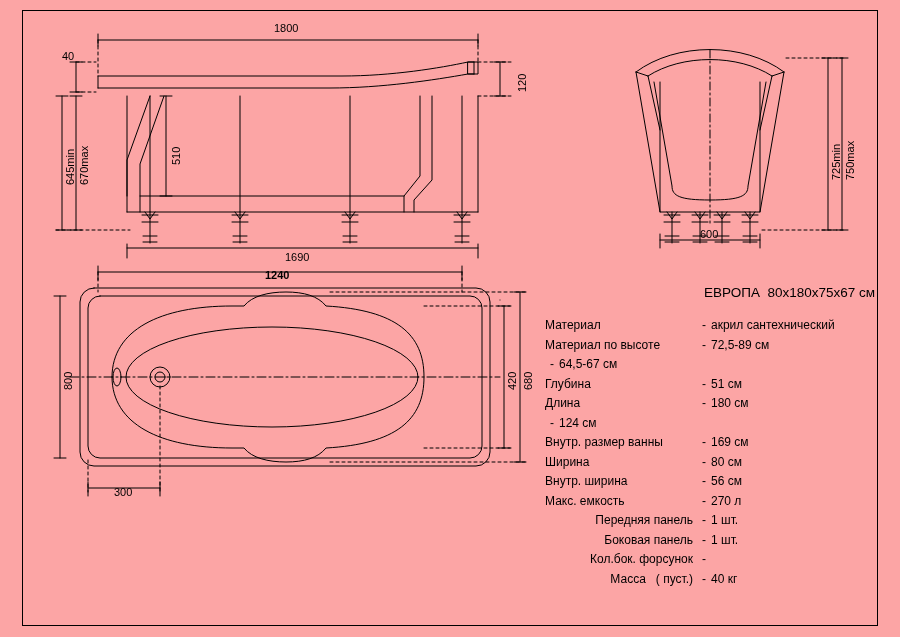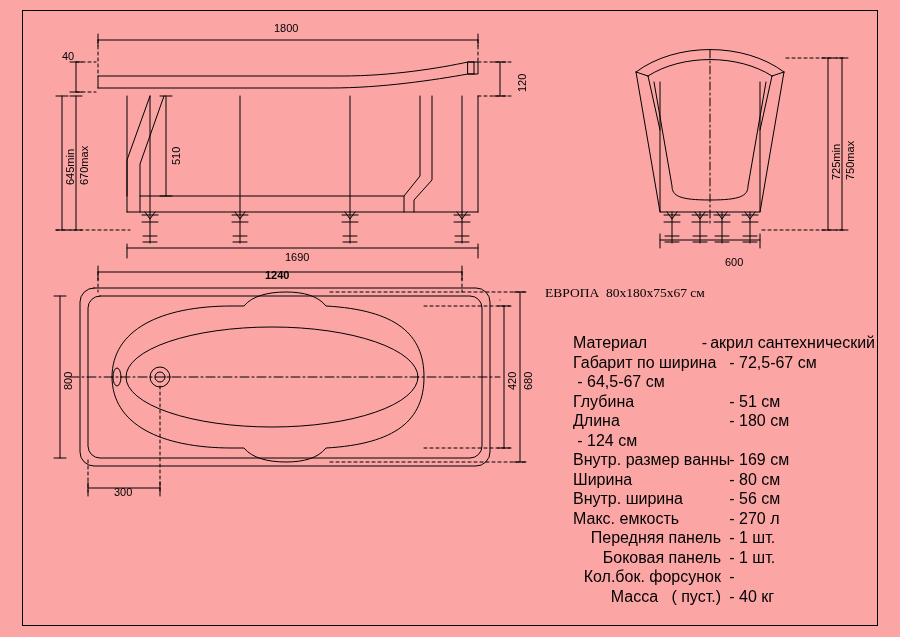--- a/index.html
+++ b/index.html
@@ -36,31 +36,29 @@
   }
   .spec {
     position: absolute;
     left: 545px;
     top: 285px;
     width: 330px;
     color: #000;
   }
   .spec-title {
     font-size: 13.5px;
-    text-align: left;
-    margin-bottom: 32px;
+    text-align: right;
+    margin-bottom: 16px;
     white-space: pre;
-    font-family: Liberation Serif, serif;
   }
   .spec-row {
     display: flex;
-    font-size: 16px;
+    font-size: 12px;
     line-height: 19.5px;
     white-space: pre;
-    margin-left: 28px;
   }
   .spec-label {
     width: 152px;
     text-align: left;
   }
   .spec-label.indent {
     text-align: right;
     padding-right: 4px;
     width: 148px;
   }
@@ -290,33 +288,33 @@
   <div class="lbl" style="left:274px; top:22px;">1800</div>
   <div class="lbl" style="left:62px; top:50px;">40</div>
   <div class="lbl rot" style="left:516px; top:92px;">120</div>
   <div class="lbl rot" style="left:170px; top:165px;">510</div>
   <div class="lbl rot" style="left:78px; top:185px;">670max</div>
   <div class="lbl rot" style="left:64px; top:185px;">645min</div>
   <div class="lbl" style="left:285px; top:251px;">1690</div>
 
   <div class="lbl rot" style="left:844px; top:180px;">750max</div>
   <div class="lbl rot" style="left:830px; top:180px;">725min</div>
-  <div class="lbl" style="left:700px; top:256px;margin-left:25px;">600</div>
+  <div class="lbl" style="left:700px; top:228px;">600</div>
 
   <div class="lbl" style="left:265px; top:269px;font-weight:bold;">1240</div>
   <div class="lbl rot" style="left:62px; top:390px;">800</div>
   <div class="lbl rot" style="left:506px; top:390px;">420</div>
   <div class="lbl rot" style="left:522px; top:390px;">680</div>
   <div class="lbl" style="left:114px; top:486px;">300</div>
 
   <div class="spec">
     <div class="spec-title">ЕВРОПА  80x180x75x67 см</div>
 
     <div class="spec-row"><span class="spec-label">Материал</span><span class="spec-dash">-</span><span class="spec-value">акрил сантехнический</span></div>
-    <div class="spec-row"><span class="spec-label">Габарит по ширина</span><span class="spec-dash">-</span><span class="spec-value">72,5-67 см</span></div>
+    <div class="spec-row"><span class="spec-label">Материал по высоте</span><span class="spec-dash">-</span><span class="spec-value">72,5-89 см</span></div>
     <div class="spec-row"><span class="spec-dash">-</span><span class="spec-value">64,5-67 см</span></div>
     <div class="spec-row"><span class="spec-label">Глубина</span><span class="spec-dash">-</span><span class="spec-value">51 см</span></div>
     <div class="spec-row"><span class="spec-label">Длина</span><span class="spec-dash">-</span><span class="spec-value">180 см</span></div>
     <div class="spec-row"><span class="spec-dash">-</span><span class="spec-value">124 см</span></div>
     <div class="spec-row"><span class="spec-label">Внутр. размер ванны</span><span class="spec-dash">-</span><span class="spec-value">169 см</span></div>
     <div class="spec-row"><span class="spec-label">Ширина</span><span class="spec-dash">-</span><span class="spec-value">80 см</span></div>
     <div class="spec-row"><span class="spec-label">Внутр. ширина</span><span class="spec-dash">-</span><span class="spec-value">56 см</span></div>
     <div class="spec-row"><span class="spec-label">Макс. емкость</span><span class="spec-dash">-</span><span class="spec-value">270 л</span></div>
     <div class="spec-row"><span class="spec-label indent">Передняя панель</span><span class="spec-dash">-</span><span class="spec-value">1 шт.</span></div>
     <div class="spec-row"><span class="spec-label indent">Боковая панель</span><span class="spec-dash">-</span><span class="spec-value">1 шт.</span></div>

